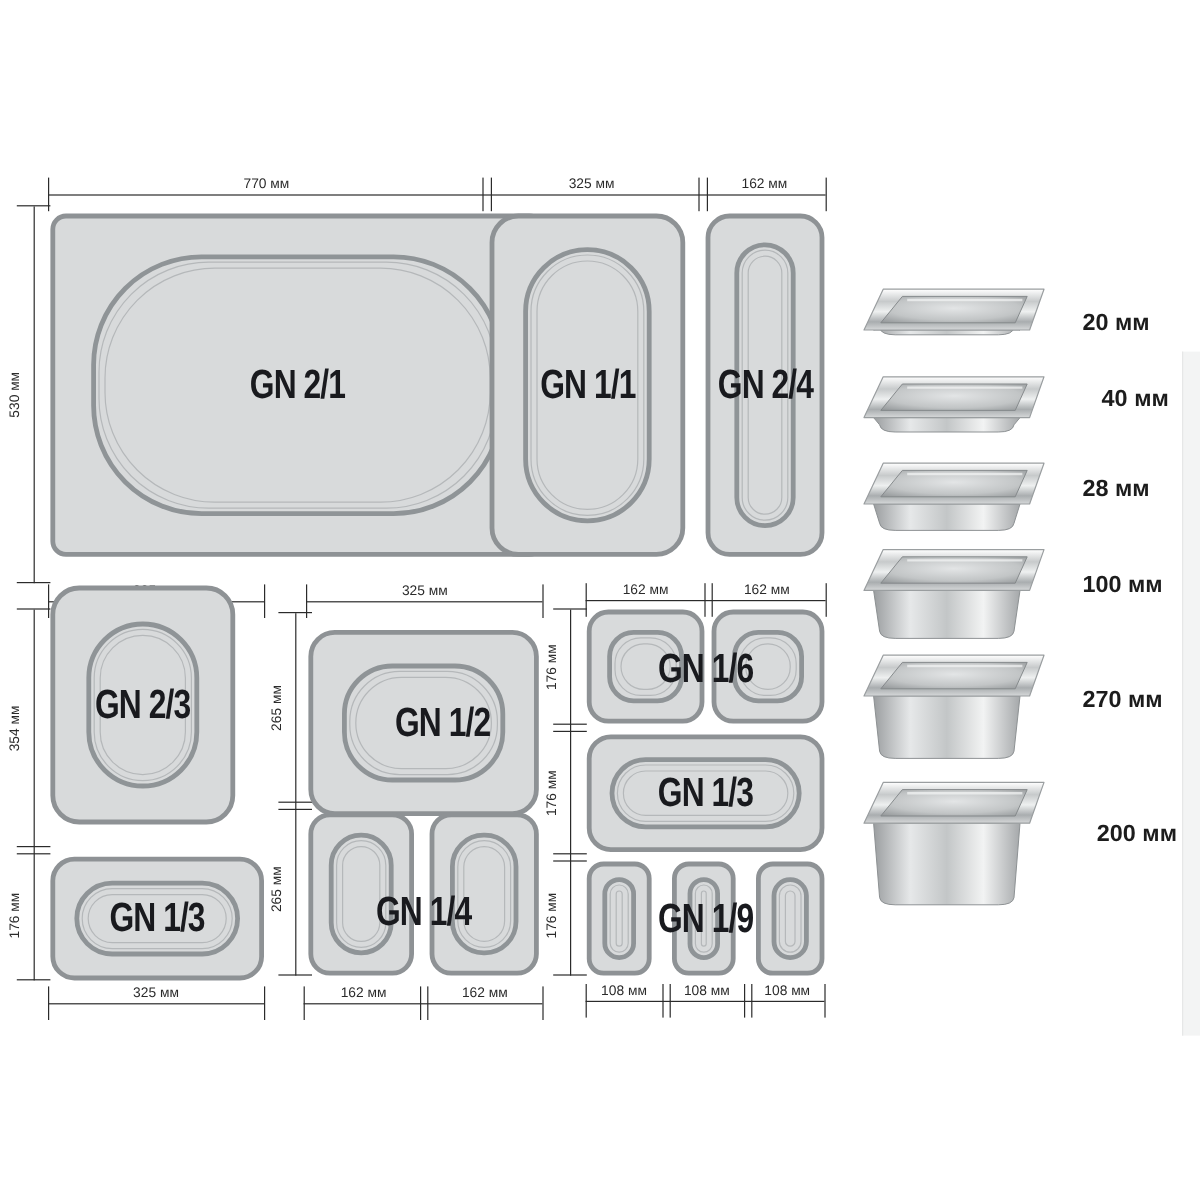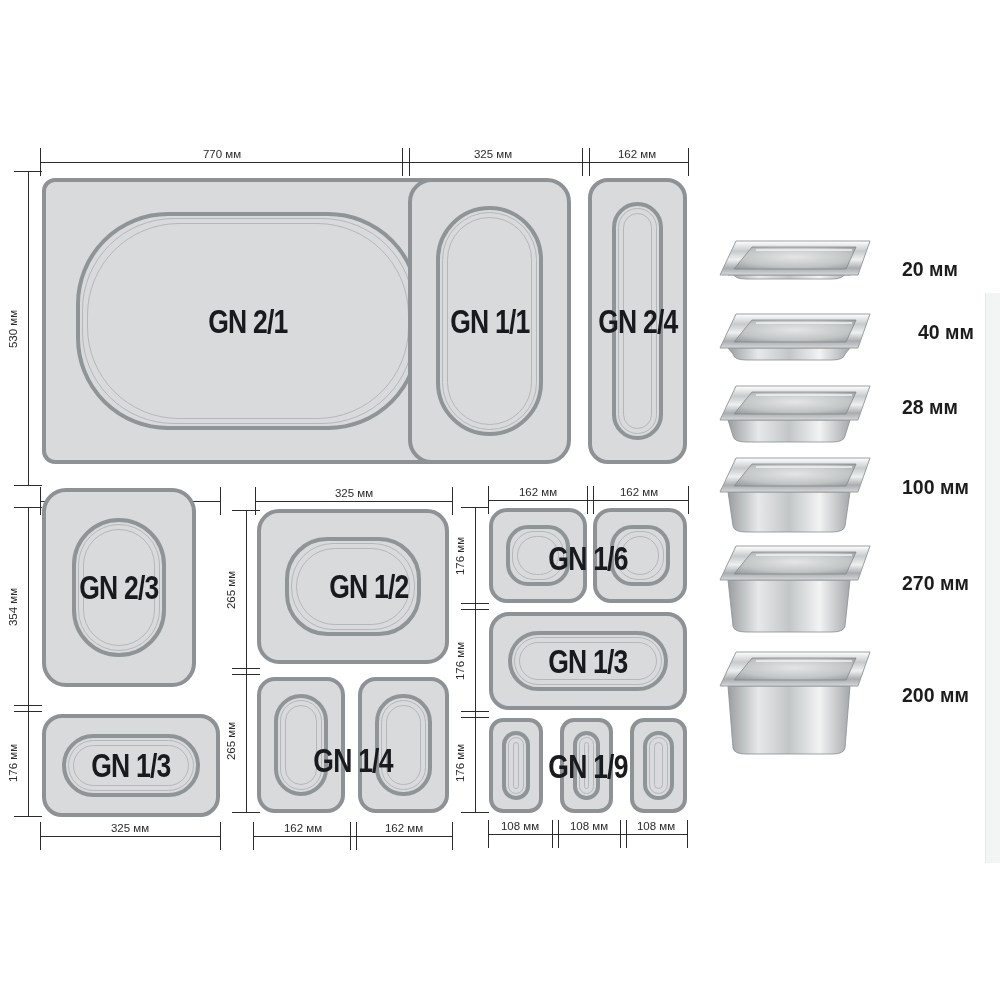--- a/index.html
+++ b/index.html
@@ -139,21 +139,21 @@
 
   <div class="hl" style="left:253px;top:836px;width:199px;"></div>
   <div class="tv" style="left:253px;top:822px;"></div>
   <div class="tv" style="left:350px;top:822px;"></div>
   <div class="tv" style="left:356px;top:822px;"></div>
   <div class="tv" style="left:452px;top:822px;"></div>
   <span class="dl" style="left:303px;top:834px;">162 мм</span>
   <span class="dl" style="left:404px;top:834px;">162 мм</span>
 </div>
 
-<div class="pan" style="left:257px;top:509px;width:192px;height:155px;border-radius:22px;padding-left:32px;">
+<div class="pan" style="left:257px;top:525px;width:192px;height:155px;border-radius:22px;padding-left:32px;">
   <div class="well" style="inset:24px;border-radius:42px;"></div>
   <span class="gn">GN 1/2</span>
 </div>
 <div class="pan" style="left:257px;top:677px;width:88px;height:136px;border-radius:18px;">
   <div class="well" style="inset:13px;border-radius:28px;"></div>
 </div>
 <div class="pan" style="left:358px;top:677px;width:91px;height:136px;border-radius:18px;">
   <div class="well" style="inset:13px;border-radius:28px;"></div>
 </div>
 <span class="gn float" style="left:353px;top:760px;">GN 1/4</span>
@@ -250,14 +250,14 @@
         <polygon points="38,12 142,12 132,34 20,34" fill="url(#g-open)" stroke="#84888a" stroke-width="0.8" stroke-linejoin="round"></polygon>
         <polyline points="42,15 138,15" stroke="#f5f6f6" stroke-width="2" fill="none" opacity="0.7"></polyline>
       </svg></div>
     <div class="depth-label" style="top: 571px;">270 мм</div>
     <div class="photo-pan" style="top: 646px;"><svg width="160" height="118" viewBox="0 0 160 118" xmlns="http://www.w3.org/2000/svg">
         <path d="M14,40 L136,40 L131,102 Q130,108 118,108 L32,108 Q20,108 19,102 Z" fill="url(#g-body)" stroke="#8a8e90" stroke-width="0.8"></path>
         <polygon points="22,6 156,6 144,40 6,40" fill="url(#g-rim)" stroke="#9a9ea0" stroke-width="1" stroke-linejoin="round"></polygon>
         <polygon points="38,12 142,12 132,34 20,34" fill="url(#g-open)" stroke="#84888a" stroke-width="0.8" stroke-linejoin="round"></polygon>
         <polyline points="42,15 138,15" stroke="#f5f6f6" stroke-width="2" fill="none" opacity="0.7"></polyline>
       </svg></div>
-    <div class="depth-label" style="top: 683px;">200 мм</div>
+    <div class="depth-label" style="top: 683px; margin-left: 12px;">200 мм</div>
   </div>
 
 </body></html>

